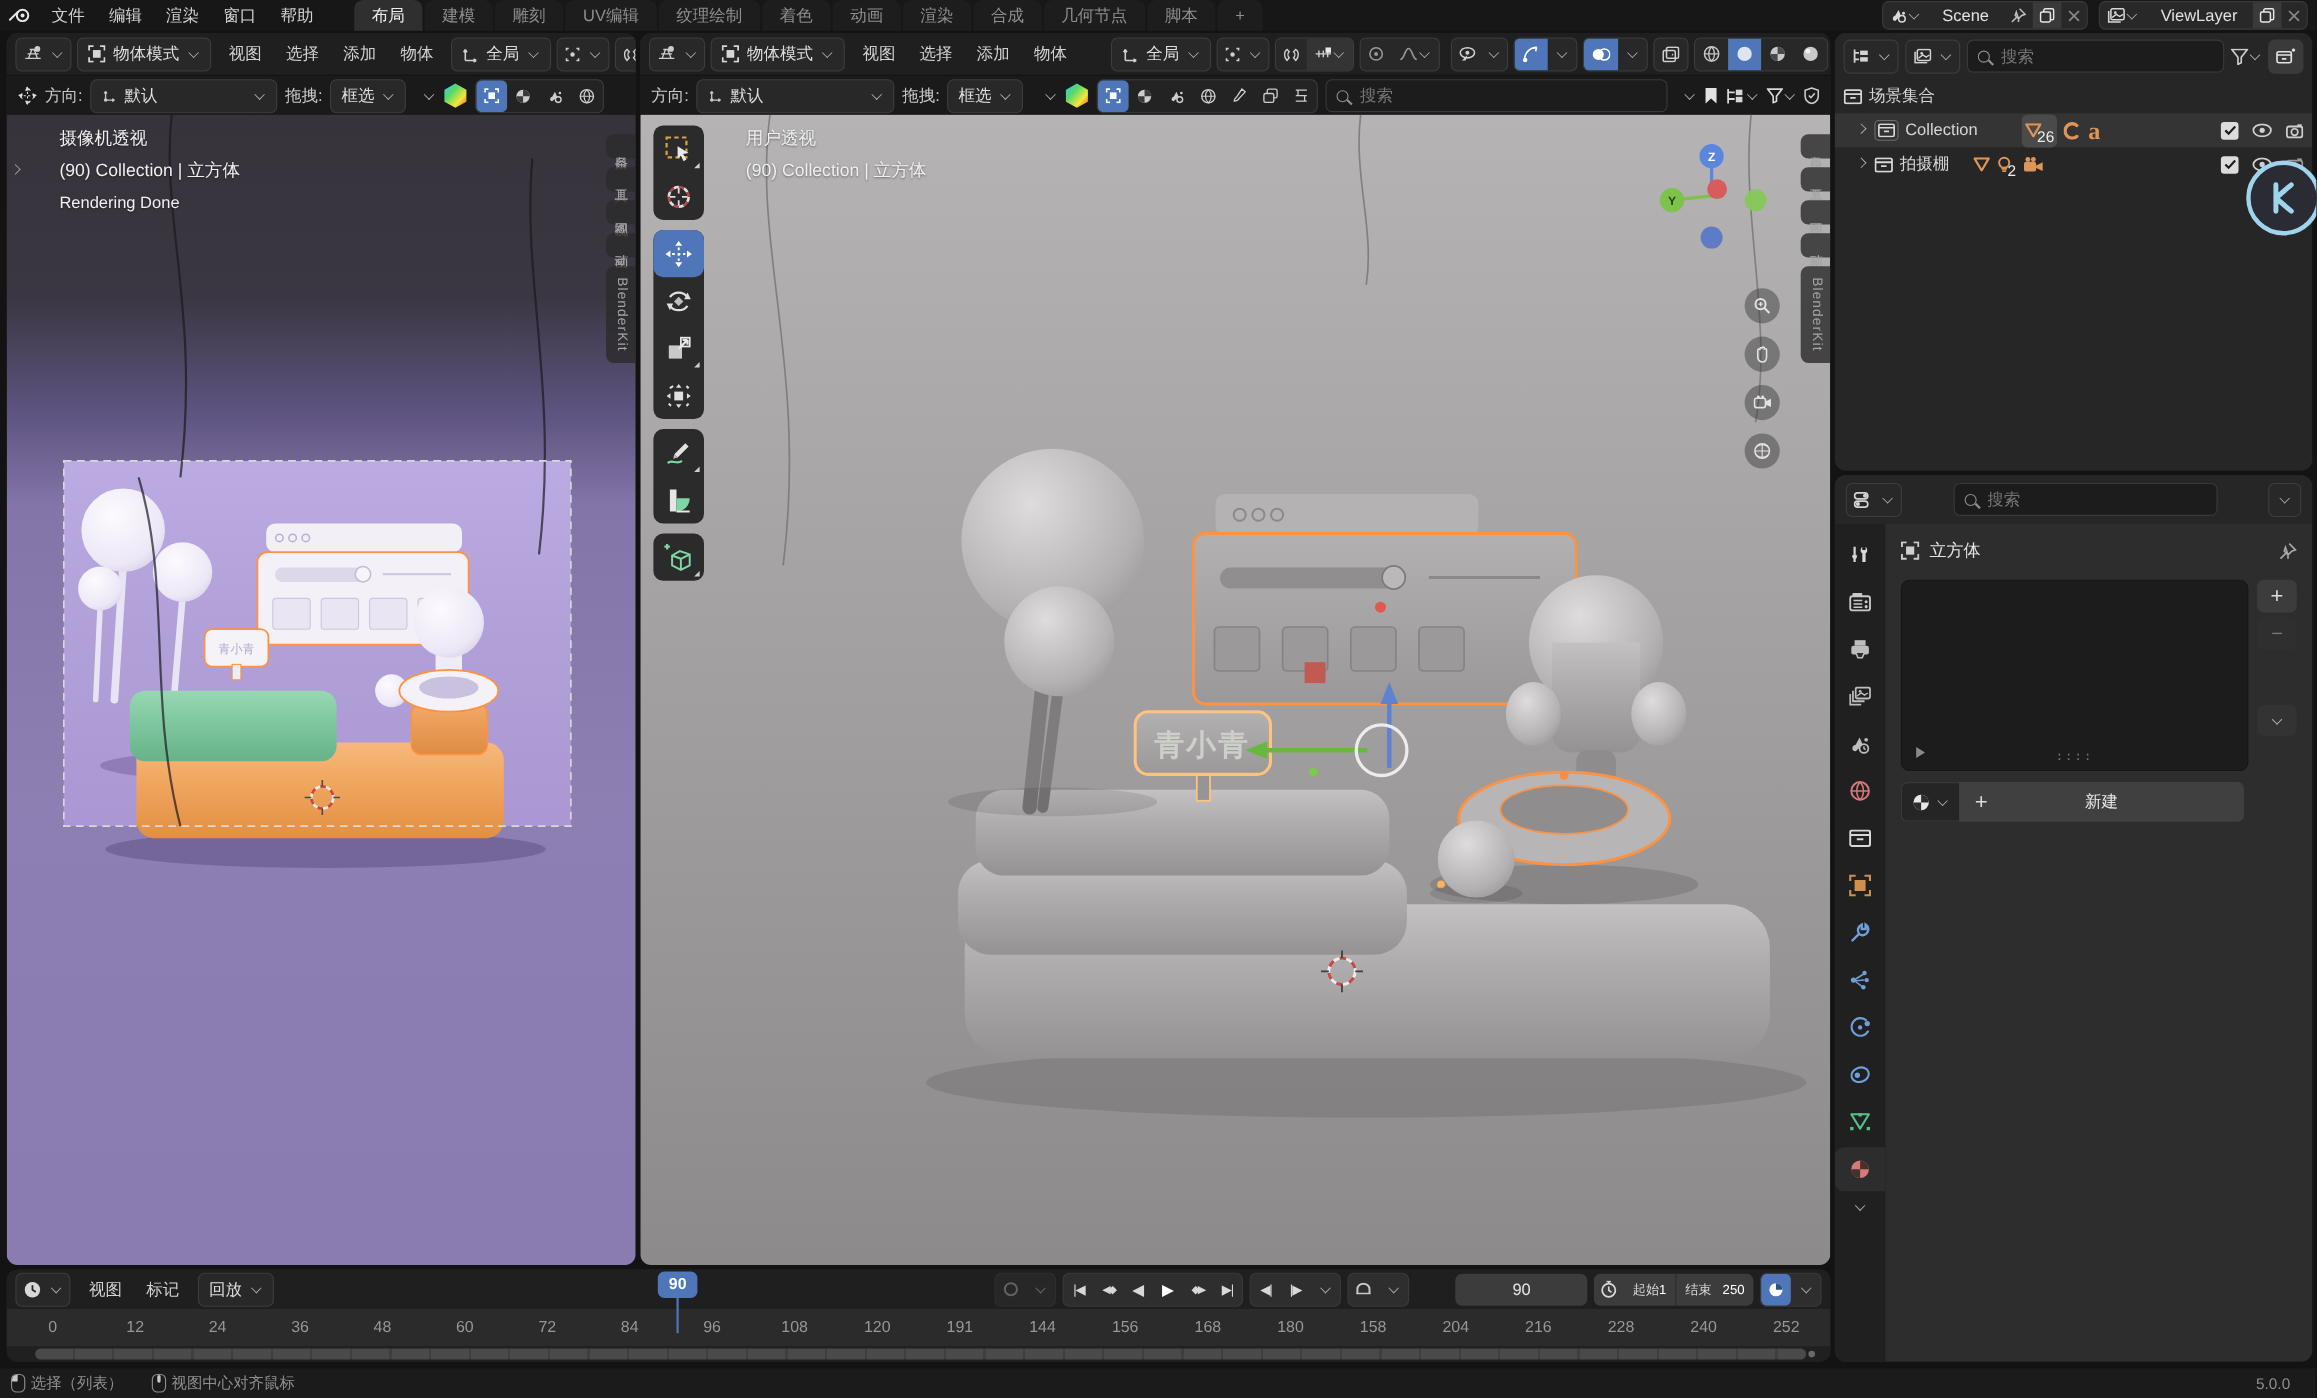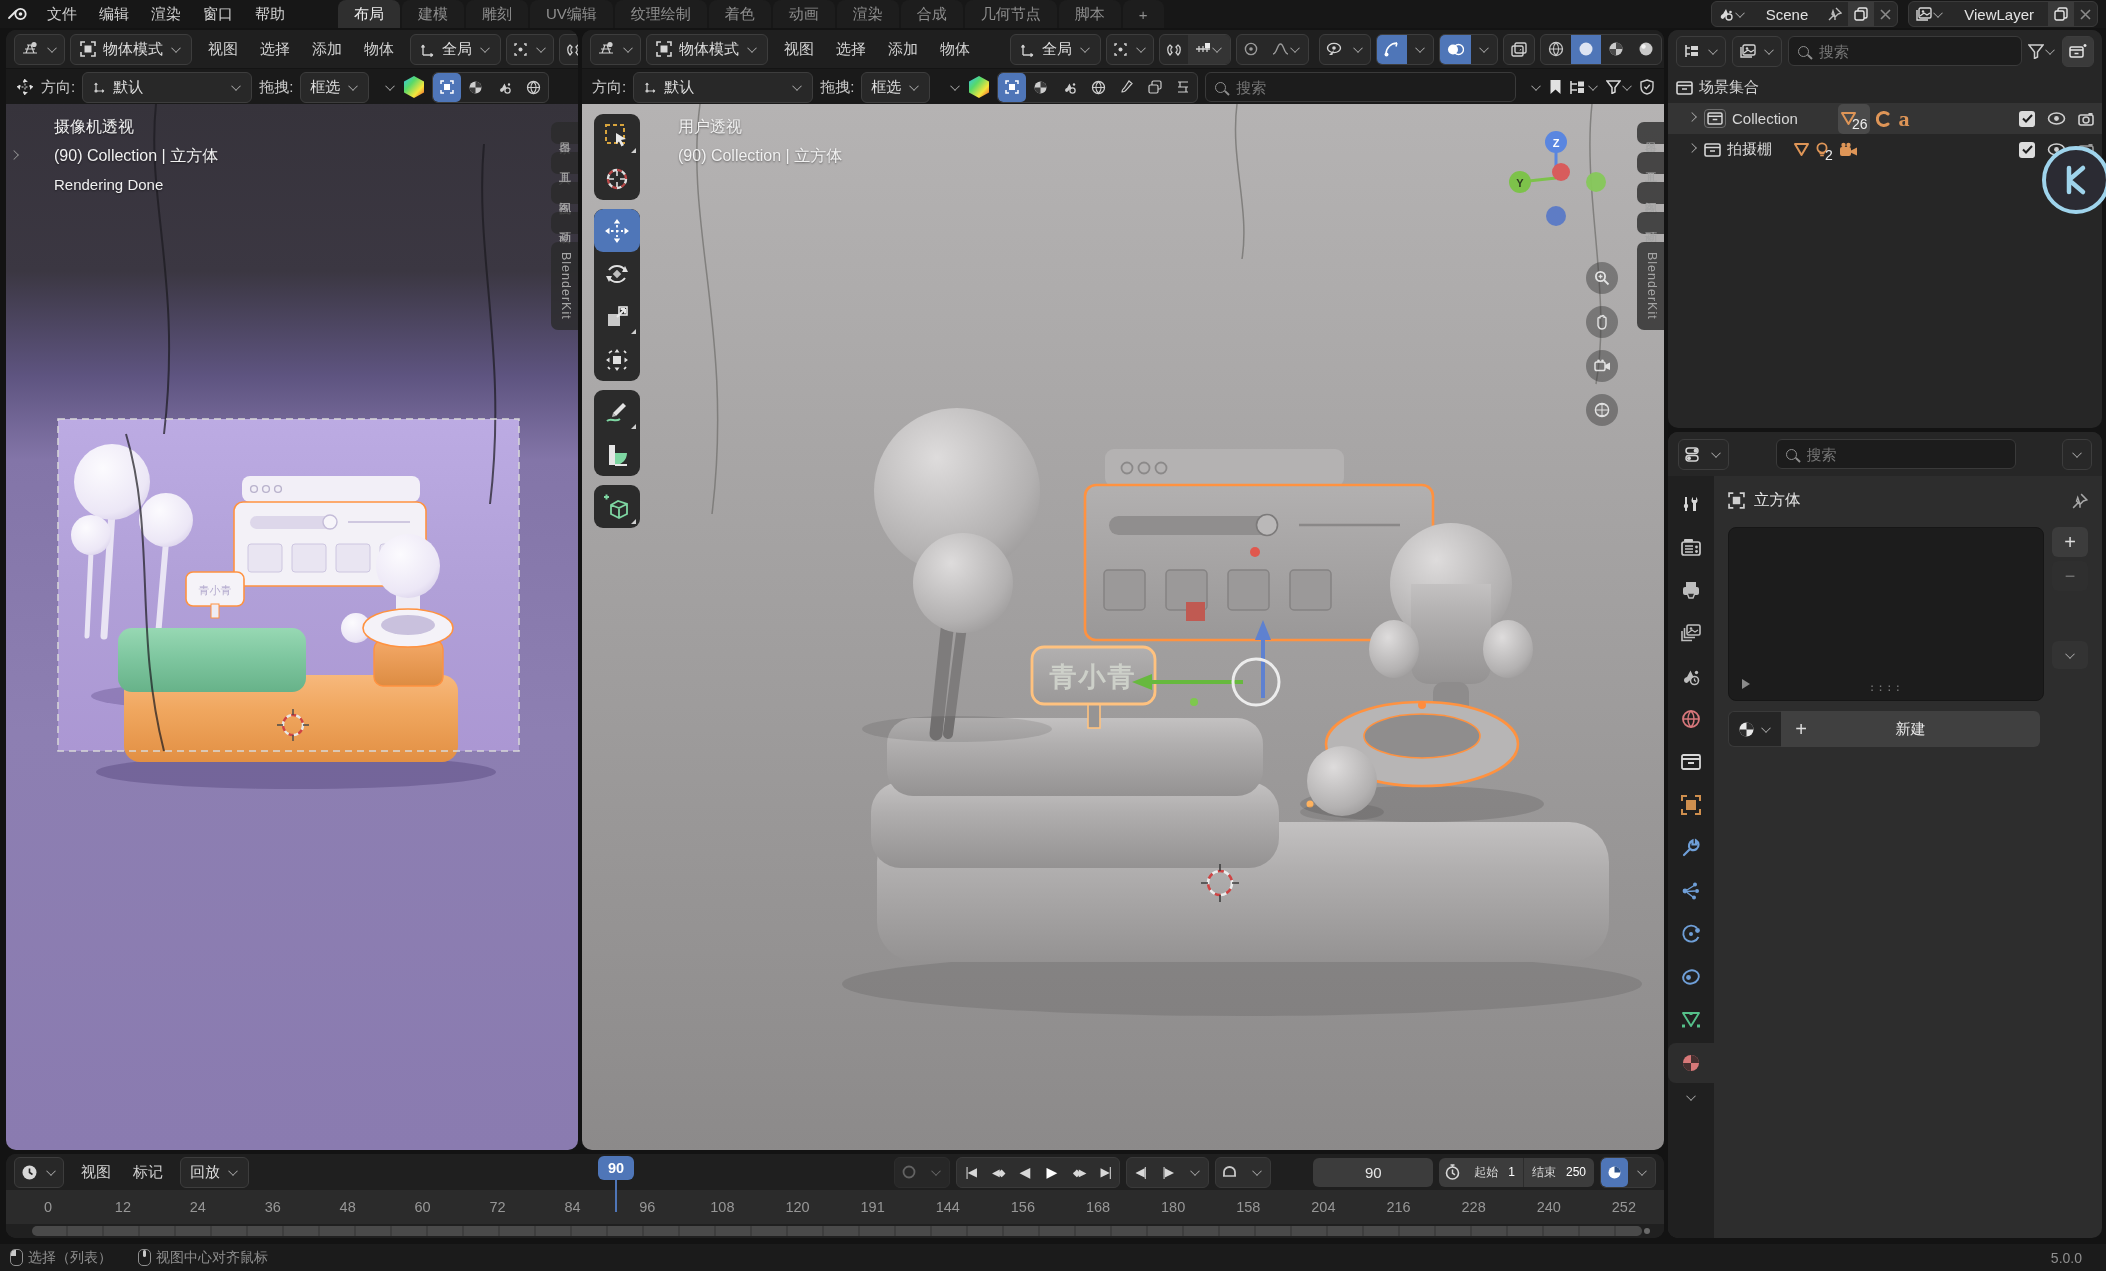--- a/index.html
+++ b/index.html
@@ -118,21 +118,21 @@
         </svg>
     </span>
     <nav style="display:flex">
 
     <span class="menu">文件</span>
         <span class="menu">编辑</span>
         <span class="menu">渲染</span>
         <span class="menu">窗口</span>
         <span class="menu">帮助</span>
       </nav>
-    <div style="display:flex;margin-left:42px;height:28px;align-items:center">
+    <div style="display:flex;margin-left:26px;height:28px;align-items:center">
 
     <span class="ws active">布局</span>
         <span class="ws">建模</span>
         <span class="ws">雕刻</span>
         <span class="ws">UV编辑</span>
         <span class="ws">纹理绘制</span>
         <span class="ws">着色</span>
         <span class="ws">动画</span>
         <span class="ws">渲染</span>
         <span class="ws">合成</span>
@@ -1226,21 +1226,21 @@
           </span>
       </span>
       <span class="field" style="width:120px;margin-left:36px">90</span>
       <span class="pbgroup" style="background:#3c3c3c;border:none">
         <span>
           <svg width="15" height="16" viewBox="0 0 15 16">
               <circle cx="7.5" cy="9" r="6" fill="none" stroke="#d8d8d8" stroke-width="1.6"></circle>
               <path d="M7.5 5.5 L7.5 9 L10 10.8 M5.5 1 L9.5 1 M7.5 1 L7.5 3" stroke="#d8d8d8" stroke-width="1.5" fill="none"></path>
             </svg>
         </span>
-        <span style="width:auto;padding:0 8px;gap:10px;display:flex">
+        <span style="width:auto;padding:0 8px;display:flex">
           <span>起始</span>
           <span style="color:#fff">1</span>
         </span>
         <span style="width:auto;padding:14px 8px;gap:10px;display:flex;border-left:1px solid #2c2c2c">
           <span>结束</span>
           <span style="color:#fff">250</span>
         </span>
       </span>
       <span class="pbgroup">
         <span class="blue" style="border-radius:5px">

